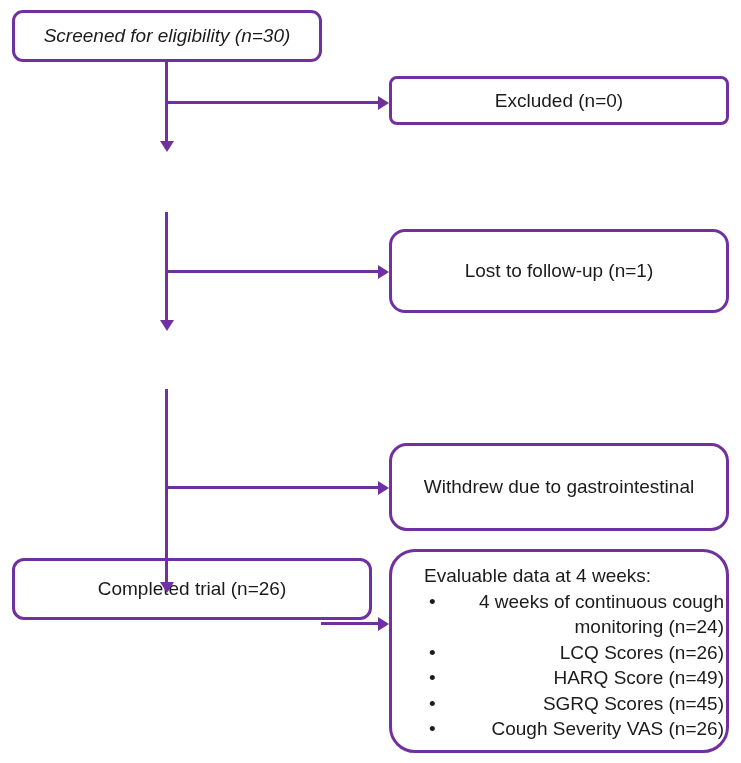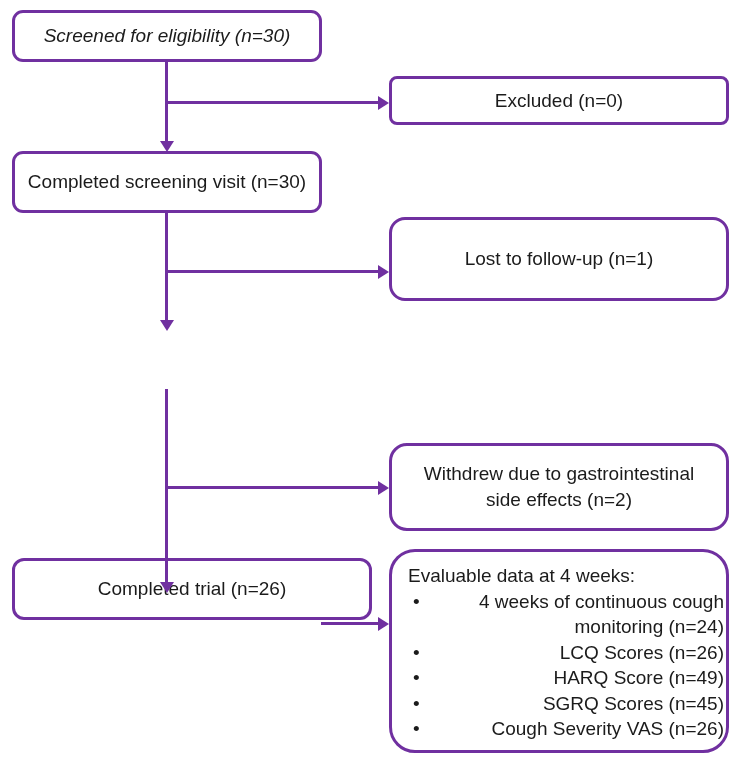--- a/index.html
+++ b/index.html
@@ -33,27 +33,27 @@
     color: var(--text);
   }
   .box .lbl { white-space: nowrap; }
   
   #b-screened            { left: 12px;  top: 10px;  width: 310px; height: 52px;  border-radius: 11px; font-style: italic; }
   #b-completed-screening { left: 12px;  top: 151px; width: 310px; height: 62px;  border-radius: 11px; }
   #b-initiated           { left: 12px;  top: 330px; width: 310px; height: 60px;  border-radius: 11px; }
   #b-completed-trial     { left: 12px;  top: 558px; width: 360px; height: 62px;  border-radius: 12px; }
   
   #b-excluded            { left: 389px; top: 76px;  width: 340px; height: 49px;  border-radius: 8px; }
-  #b-lost                { left: 389px; top: 217px; width: 340px; height: 84px;  border-radius: 16px; }
+  #b-lost                { left: 389px; top: 229px; width: 340px; height: 84px;  border-radius: 16px; }
   #b-withdrew            { left: 389px; top: 443px; width: 340px; height: 88px;  border-radius: 18px; }
   #b-evaluable           { left: 389px; top: 549px; width: 340px; height: 204px; border-radius: 26px;
                            align-items: flex-start; justify-content: flex-start; text-align: left; }
   .multiline { flex-direction: column; }
   
-  .ev-content { padding: 11px 2px 0 16px; font-size: 19px; line-height: 25.5px; width: 100%; box-sizing: border-box; }
+  .ev-content { padding: 11px 2px 0 32px; font-size: 19px; line-height: 25.5px; width: 100%; box-sizing: border-box; }
   .ev-row { display: flex; margin-left: 5px; }
   .ev-bullet { width: 26px; flex: none; }
   .ev-text { flex: 1; text-align: right; }
   
   .vline { position: absolute; width: 3px; background: var(--accent); }
   .hline { position: absolute; height: 3px; background: var(--accent); }
   .arr-down {
     position: absolute; width: 0; height: 0;
     border-left: 7px solid transparent;
     border-right: 7px solid transparent;
@@ -82,40 +82,36 @@
 </style>
 </head>
 <body>
 
 <div class="canvas">
 
   <div class="box" id="b-screened">
     <span class="lbl">Screened for eligibility (n=30)</span>
   </div>
 
-  <div class="box" id="b-completed-screening">
-    <span class="lbl">Completed screening visit (n=30)</span>
-  </div>
 
 
   <div class="box" id="b-completed-trial">
     <span class="lbl">Completed trial (n=26)</span>
   </div>
 
   <div class="box" id="b-excluded">
     <span class="lbl">Excluded (n=0)</span>
   </div>
 
   <div class="box multiline" id="b-lost">
     <span class="lbl">Lost to follow-up (n=1)</span>
   </div>
 
   <div class="box multiline" id="b-withdrew">
     <span class="lbl">Withdrew due to gastrointestinal</span>
-    <span class="lbl">side effects (n=2)</span>
   </div>
 
   <div class="box" id="b-evaluable">
     <div class="ev-content">
       <div class="ev-title">Evaluable data at 4 weeks:</div>
       <div class="ev-row">
         <span class="ev-bullet">•</span>
         <span class="ev-text">4 weeks of continuous cough monitoring (n=24)</span>
       </div>
       <div class="ev-row">

